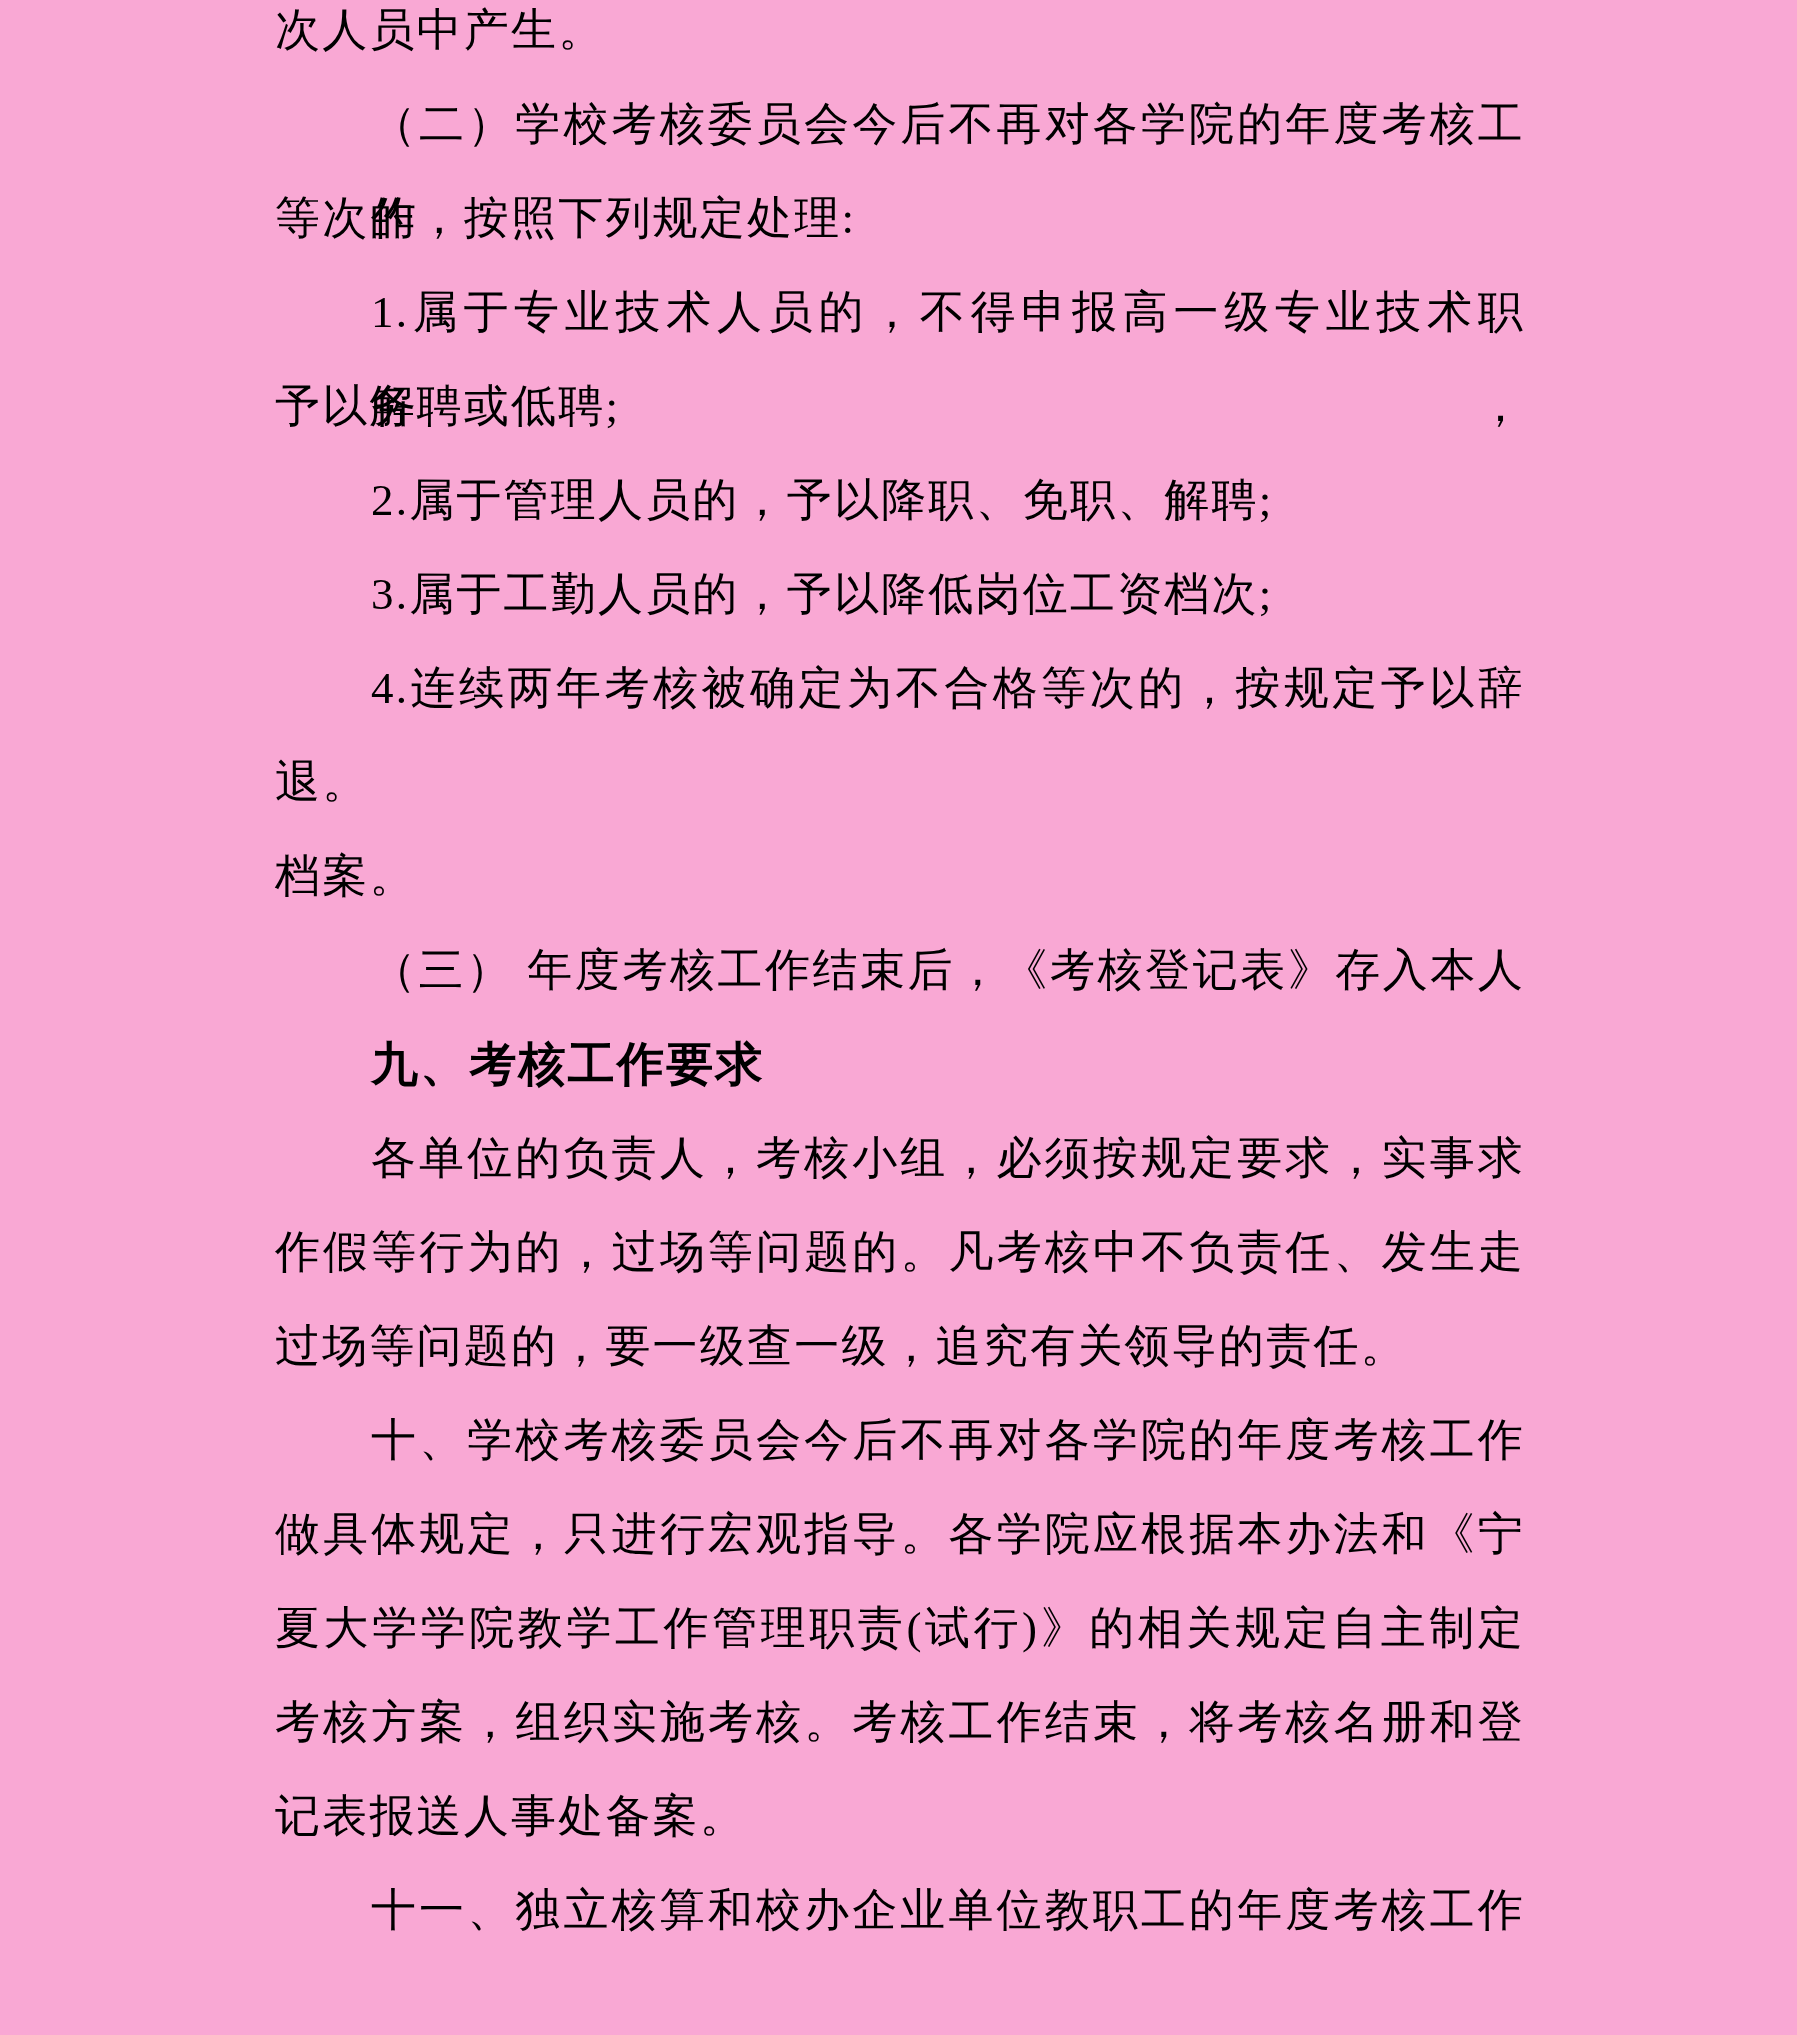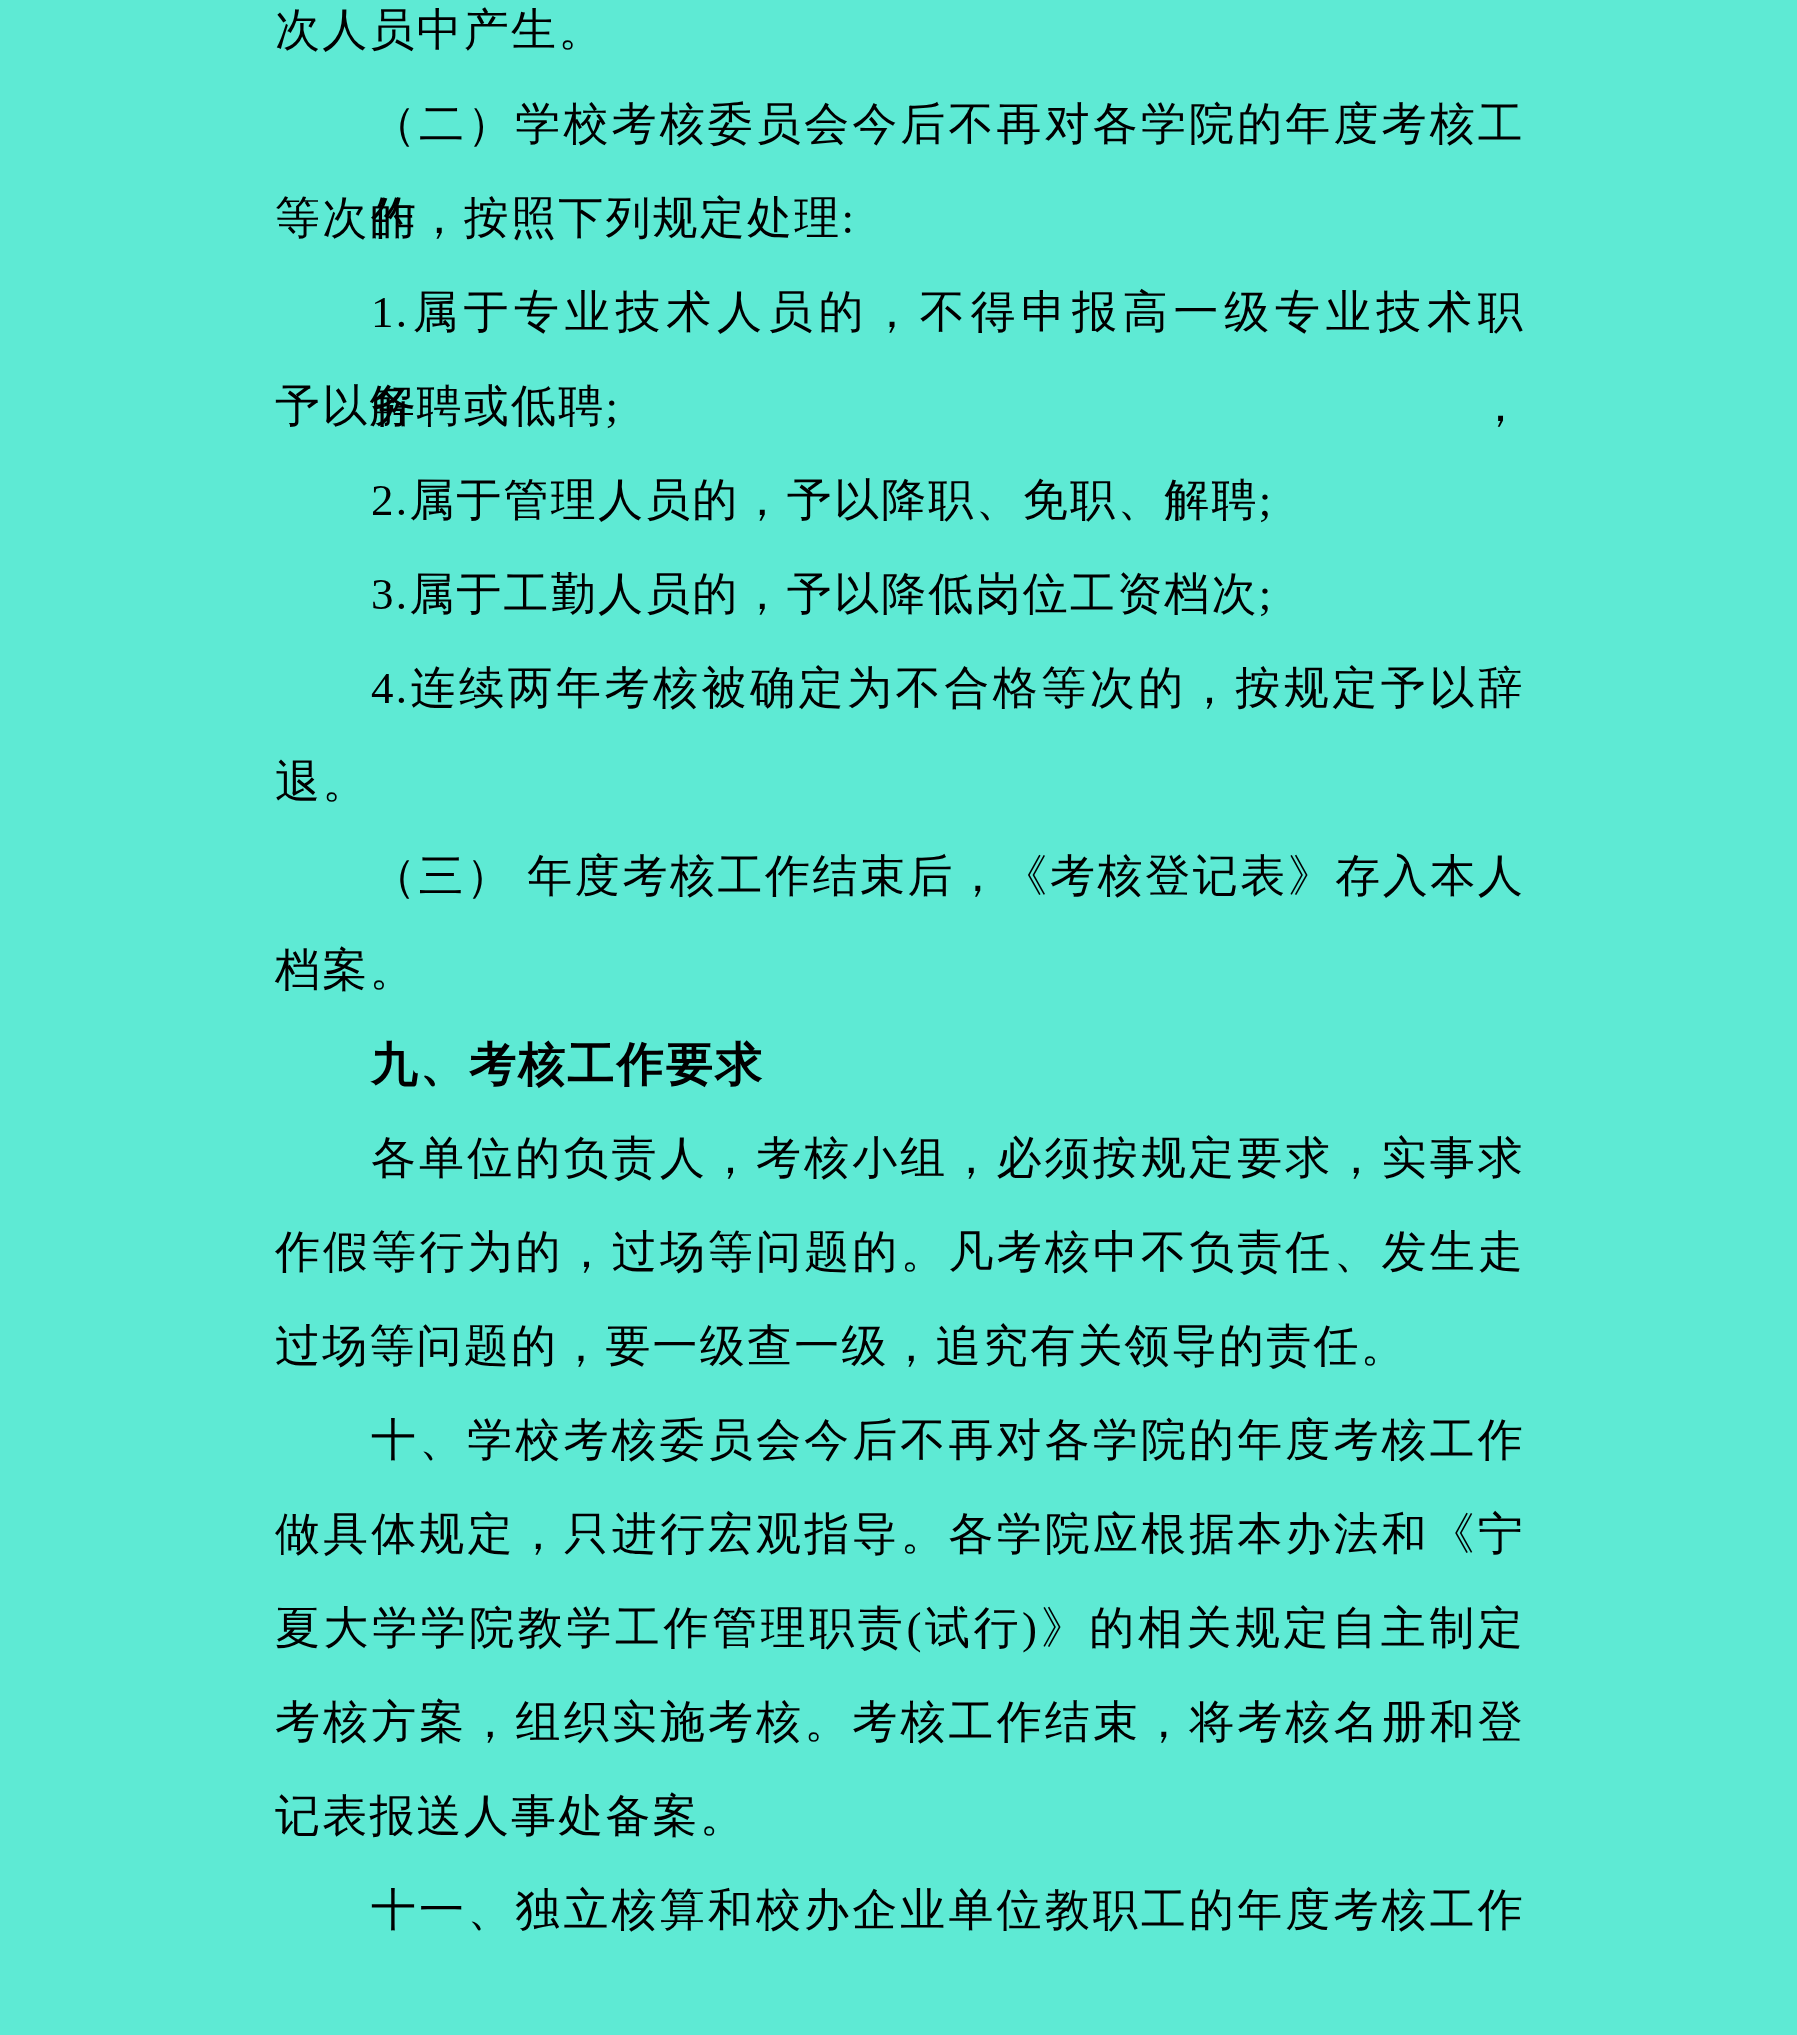--- a/index.html
+++ b/index.html
@@ -9,21 +9,21 @@
   }
   body {
     width: 1798px;
     height: 2035px;
     overflow: hidden;
   }
   .page {
     position: relative;
     width: 1798px;
     height: 2035px;
-    background: #5eead4;
+    background: #f9a8d4;
   }
   .textblock {
     position: absolute;
     left: 275px;
     top: -16.7px;
     width: 1250px;
   }
   .line {
     height: 94px;
     line-height: 94px;
@@ -55,22 +55,22 @@
   <div class="textblock" id="textblock">
       <div class="line">次人员中产生。</div>
       <div class="line indent full">（二）学校考核委员会今后不再对各学院的年度考核工作</div>
       <div class="line">等次的，按照下列规定处理:</div>
       <div class="line indent full">1.属于专业技术人员的，不得申报高一级专业技术职务，</div>
       <div class="line">予以解聘或低聘;</div>
       <div class="line indent">2.属于管理人员的，予以降职、免职、解聘;</div>
       <div class="line indent">3.属于工勤人员的，予以降低岗位工资档次;</div>
       <div class="line indent full">4.连续两年考核被确定为不合格等次的，按规定予以辞</div>
       <div class="line">退。</div>
+      <div class="line">档案。</div>
       <div class="line indent full">（三） 年度考核工作结束后，《考核登记表》存入本人</div>
-      <div class="line">档案。</div>
       <div class="line indent heading">九、考核工作要求</div>
       <div class="line indent full">各单位的负责人，考核小组，必须按规定要求，实事求</div>
       <div class="line full">作假等行为的，过场等问题的。凡考核中不负责任、发生走</div>
       <div class="line">过场等问题的，要一级查一级，追究有关领导的责任。</div>
       <div class="line indent full">十、学校考核委员会今后不再对各学院的年度考核工作</div>
       <div class="line full">做具体规定，只进行宏观指导。各学院应根据本办法和《宁</div>
       <div class="line full">夏大学学院教学工作管理职责(试行)》的相关规定自主制定</div>
       <div class="line full">考核方案，组织实施考核。考核工作结束，将考核名册和登</div>
       <div class="line">记表报送人事处备案。</div>
       <div class="line indent full">十一、独立核算和校办企业单位教职工的年度考核工作</div>

